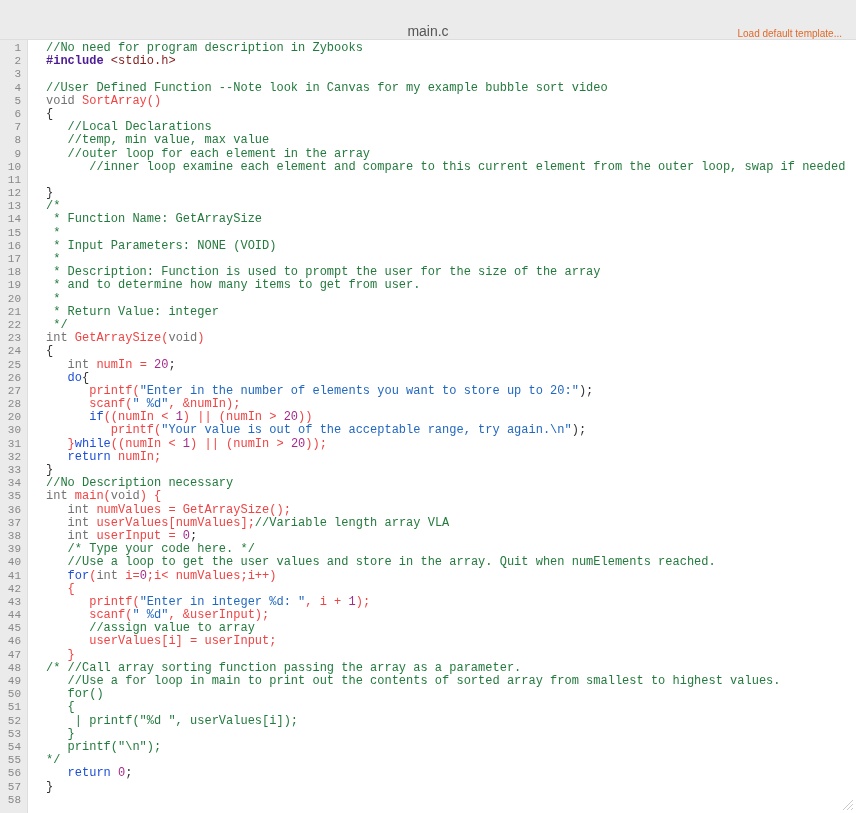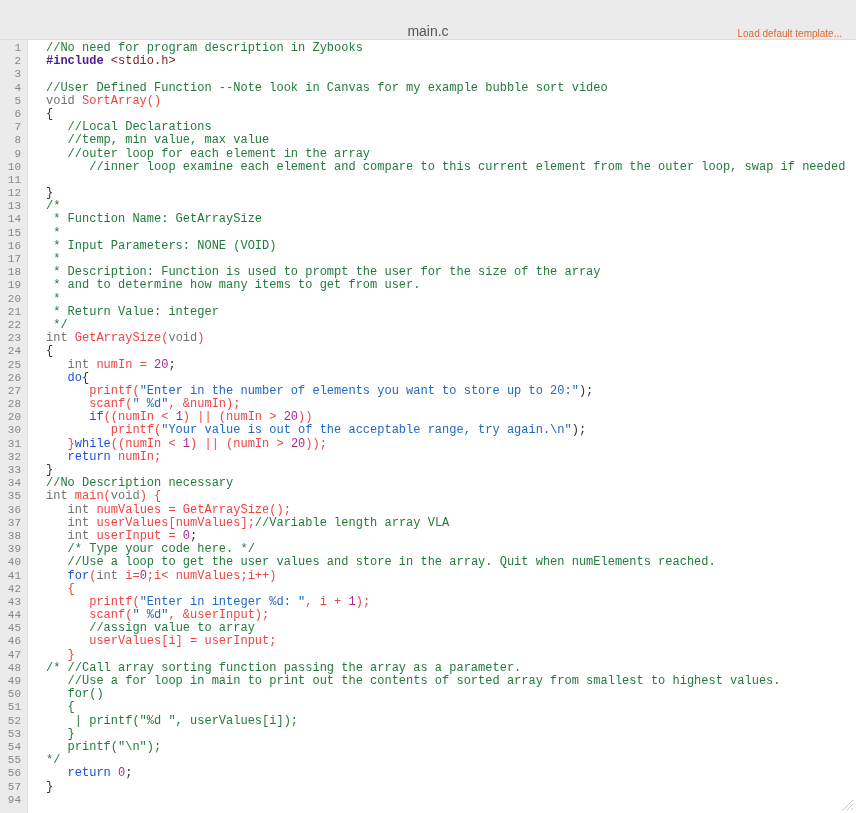--- a/index.html
+++ b/index.html
@@ -143,21 +143,21 @@
       <div>48</div>
       <div>49</div>
       <div>50</div>
       <div>51</div>
       <div>52</div>
       <div>53</div>
       <div>54</div>
       <div>55</div>
       <div>56</div>
       <div>57</div>
-      <div>94</div>
+      <div>58</div>
     </div>
   <div class="code" id="code"><div class="ln"><span class="c-comment">//No need for program description in Zybooks</span></div><div class="ln"><span class="c-pp-dir">#include</span><span class="c-pp"> </span><span class="c-pp">&lt;stdio.h&gt;</span></div><div class="ln">&nbsp;</div><div class="ln"><span class="c-comment">//User Defined Function --Note look in Canvas for my example bubble sort video</span></div><div class="ln"><span class="c-type">void</span><span class="c-fn"> SortArray()</span></div><div class="ln"><span class="c-op">{</span></div><div class="ln"><span>   </span><span class="c-comment">//Local Declarations</span></div><div class="ln"><span>   </span><span class="c-comment">//temp, min value, max value</span></div><div class="ln"><span>   </span><span class="c-comment">//outer loop for each element in the array</span></div><div class="ln"><span>      </span><span class="c-comment">//inner loop examine each element and compare to this current element from the outer loop, swap if needed</span></div><div class="ln">&nbsp;</div><div class="ln"><span class="c-op">}</span></div><div class="ln"><span class="c-comment">/*</span></div><div class="ln"><span class="c-comment"> * Function Name: GetArraySize</span></div><div class="ln"><span class="c-comment"> *</span></div><div class="ln"><span class="c-comment"> * Input Parameters: NONE (VOID)</span></div><div class="ln"><span class="c-comment"> *</span></div><div class="ln"><span class="c-comment"> * Description: Function is used to prompt the user for the size of the array</span></div><div class="ln"><span class="c-comment"> * and to determine how many items to get from user.</span></div><div class="ln"><span class="c-comment"> *</span></div><div class="ln"><span class="c-comment"> * Return Value: integer</span></div><div class="ln"><span class="c-comment"> */</span></div><div class="ln"><span class="c-type">int</span><span class="c-fn"> GetArraySize(</span><span class="c-type">void</span><span class="c-fn">)</span></div><div class="ln"><span class="c-op">{</span></div><div class="ln"><span>   </span><span class="c-type">int</span><span class="c-fn"> numIn = </span><span class="c-num">20</span><span class="c-op">;</span></div><div class="ln"><span>   </span><span class="c-kw">do</span><span class="c-op">{</span></div><div class="ln"><span class="c-fn">      printf(</span><span class="c-str">"Enter in the number of elements you want to store up to 20:"</span><span class="c-op">);</span></div><div class="ln"><span class="c-fn">      scanf(</span><span class="c-str">" %d"</span><span class="c-fn">, &amp;numIn);</span></div><div class="ln"><span>      </span><span class="c-kw">if</span><span class="c-fn">((numIn &lt; </span><span class="c-num">1</span><span class="c-fn">) || (numIn &gt; </span><span class="c-num">20</span><span class="c-fn">))</span></div><div class="ln"><span class="c-fn">         printf(</span><span class="c-str">"Your value is out of the acceptable range, try again.\n"</span><span class="c-op">);</span></div><div class="ln"><span class="c-fn">   }</span><span class="c-kw">while</span><span class="c-fn">((numIn &lt; </span><span class="c-num">1</span><span class="c-fn">) || (numIn &gt; </span><span class="c-num">20</span><span class="c-fn">));</span></div><div class="ln"><span>   </span><span class="c-kw">return</span><span class="c-fn"> numIn;</span></div><div class="ln"><span class="c-op">}</span></div><div class="ln"><span class="c-comment">//No Description necessary</span></div><div class="ln"><span class="c-type">int</span><span class="c-fn"> main(</span><span class="c-type">void</span><span class="c-fn">) {</span></div><div class="ln"><span>   </span><span class="c-type">int</span><span class="c-fn"> numValues = GetArraySize();</span></div><div class="ln"><span>   </span><span class="c-type">int</span><span class="c-fn"> userValues[numValues];</span><span class="c-comment">//Variable length array VLA</span></div><div class="ln"><span>   </span><span class="c-type">int</span><span class="c-fn"> userInput = </span><span class="c-num">0</span><span class="c-op">;</span></div><div class="ln"><span>   </span><span class="c-comment">/* Type your code here. */</span></div><div class="ln"><span>   </span><span class="c-comment">//Use a loop to get the user values and store in the array. Quit when numElements reached.</span></div><div class="ln"><span>   </span><span class="c-kw">for</span><span class="c-fn">(</span><span class="c-type">int</span><span class="c-fn"> i=</span><span class="c-num">0</span><span class="c-fn">;i&lt; numValues;i++)</span></div><div class="ln"><span class="c-fn">   {</span></div><div class="ln"><span class="c-fn">      printf(</span><span class="c-str">"Enter in integer %d: "</span><span class="c-fn">, i + </span><span class="c-num">1</span><span class="c-fn">);</span></div><div class="ln"><span class="c-fn">      scanf(</span><span class="c-str">" %d"</span><span class="c-fn">, &amp;userInput);</span></div><div class="ln"><span>      </span><span class="c-comment">//assign value to array</span></div><div class="ln"><span class="c-fn">      userValues[i] = userInput;</span></div><div class="ln"><span class="c-fn">   }</span></div><div class="ln"><span class="c-comment">/* //Call array sorting function passing the array as a parameter.</span></div><div class="ln"><span class="c-comment">   //Use a for loop in main to print out the contents of sorted array from smallest to highest values.</span></div><div class="ln"><span class="c-comment">   for()</span></div><div class="ln"><span class="c-comment">   {</span></div><div class="ln"><span class="c-comment">    | printf("%d ", userValues[i]);</span></div><div class="ln"><span class="c-comment">   }</span></div><div class="ln"><span class="c-comment">   printf("\n");</span></div><div class="ln"><span class="c-comment">*/</span></div><div class="ln"><span>   </span><span class="c-kw">return</span><span class="c-fn"> </span><span class="c-num">0</span><span class="c-op">;</span></div><div class="ln"><span class="c-op">}</span></div><div class="ln">&nbsp;</div></div>
   <div class="resize-handle">
     <svg width="14" height="14" viewBox="0 0 14 14">
       <line x1="3" y1="13" x2="13" y2="3" stroke="#666" stroke-width="1"></line>
       <line x1="7" y1="13" x2="13" y2="7" stroke="#666" stroke-width="1"></line>
       <line x1="11" y1="13" x2="13" y2="11" stroke="#666" stroke-width="1"></line>
     </svg>
   </div>
 </div>

